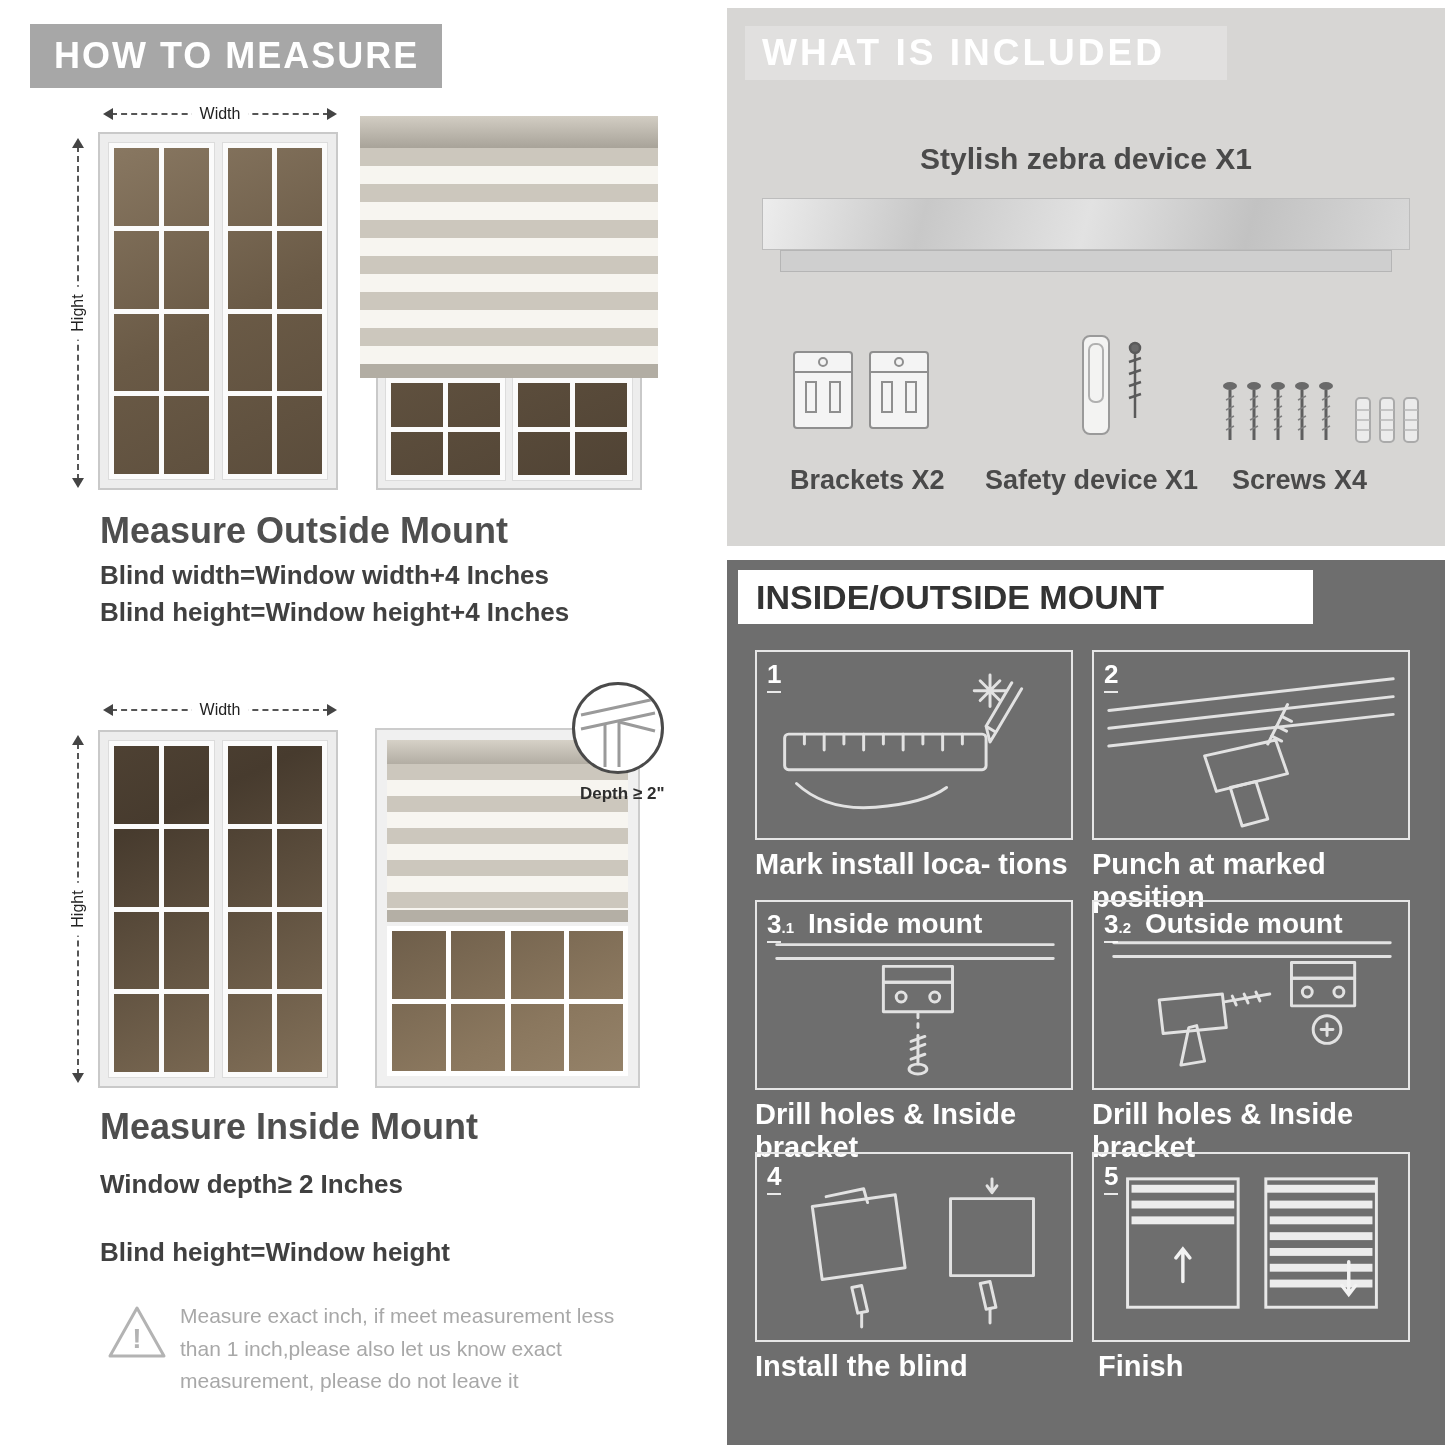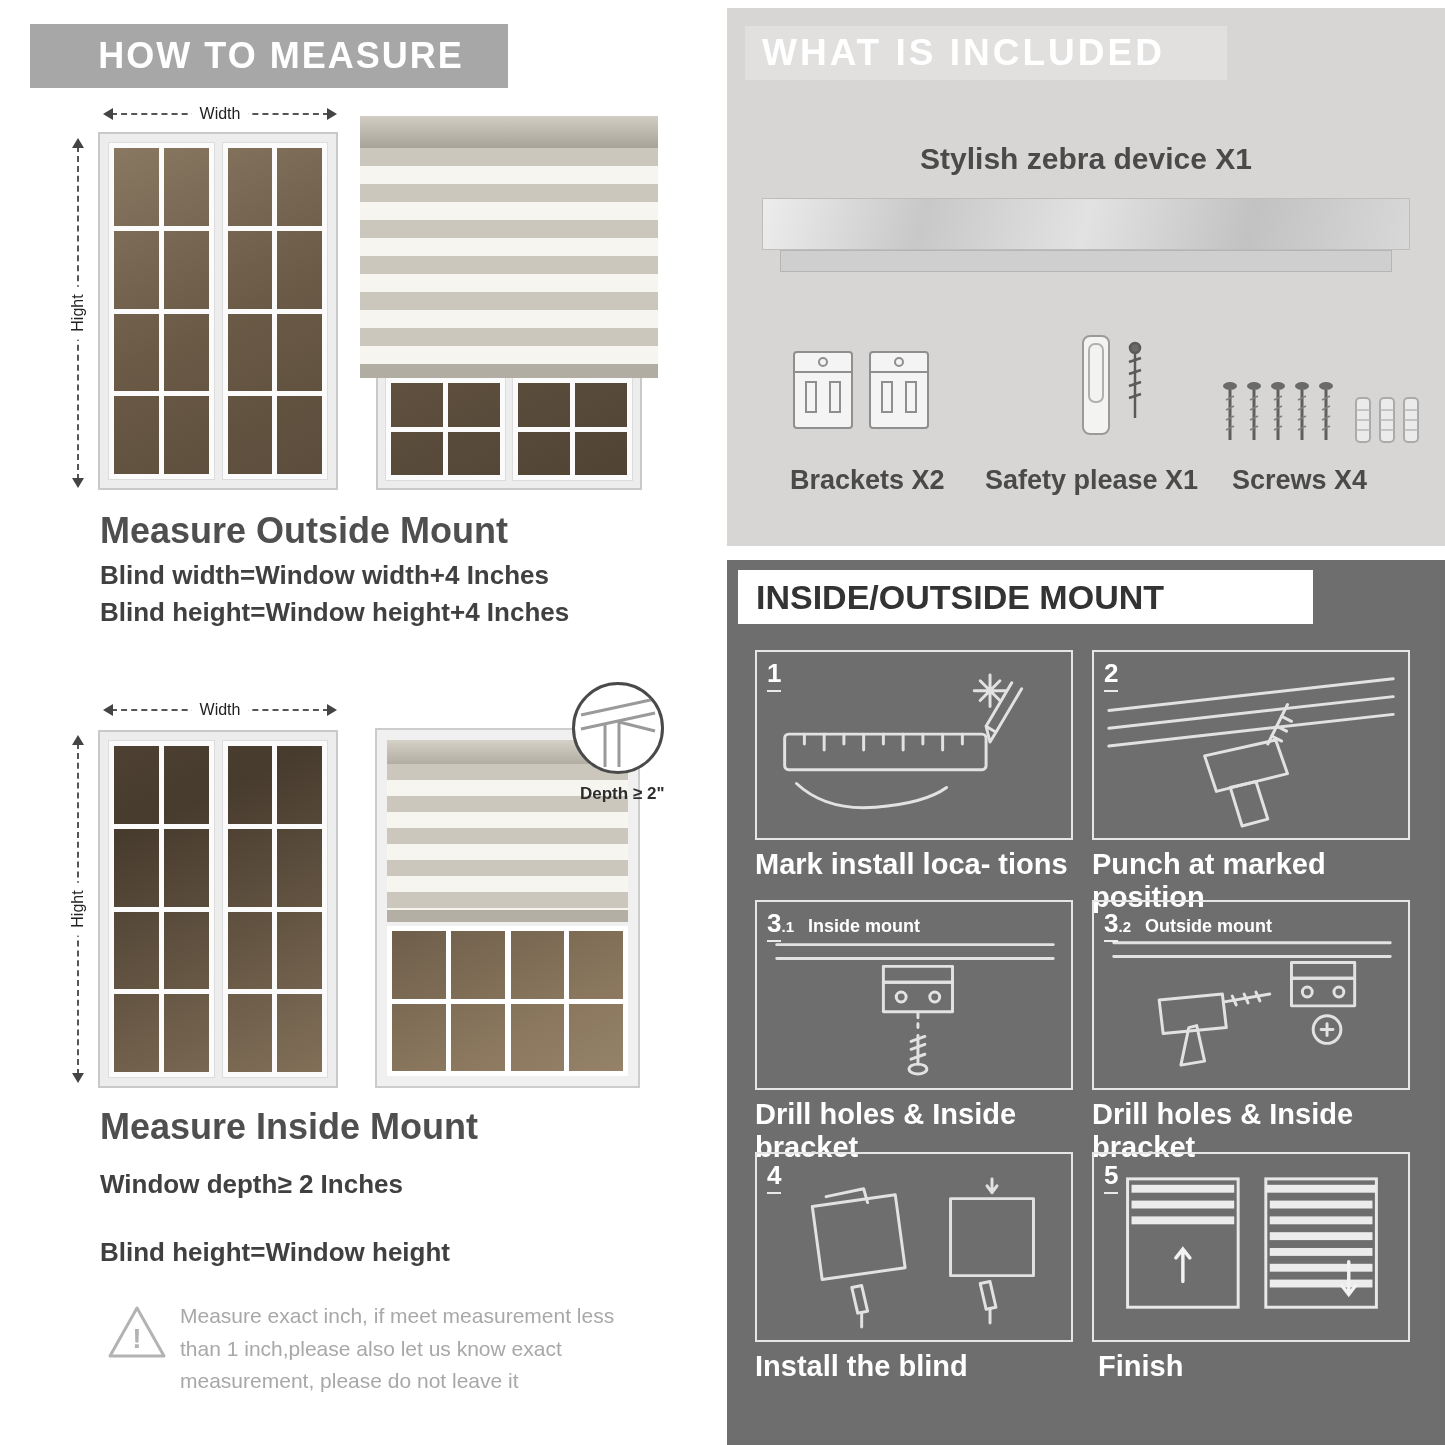--- a/index.html
+++ b/index.html
@@ -1,23 +1,23 @@
 <!DOCTYPE html>
 <html><head>
 <meta charset="utf-8">
 <style>
   html,body{margin:0;padding:0;}
   .page{position:relative;width:1445px;height:1445px;background:#ffffff;
         font-family:"Liberation Sans",sans-serif;overflow:hidden;}
   .abs{position:absolute;}
 
   
-  .htm-header{left:30px;top:24px;width:478px;height:64px;background:#a7a7a7;
+  .htm-header{left:30px;top:24px;width:412px;height:64px;background:#a7a7a7;
     color:#fff;font-size:36px;font-weight:bold;letter-spacing:2px;
-    line-height:64px;padding-left:24px;box-sizing:border-box;text-align:center;}
+    line-height:64px;padding-left:24px;box-sizing:border-box;}
 
   .harrow{height:16px;}
   .harrow .line{position:absolute;left:8px;right:8px;top:7px;border-top:2px dashed #555;}
   .harrow .ah{position:absolute;top:2px;width:0;height:0;border-top:6px solid transparent;border-bottom:6px solid transparent;}
   .harrow .ah.l{left:0;border-right:10px solid #444;}
   .harrow .ah.r{right:0;border-left:10px solid #444;}
   .harrow .hlabel{position:absolute;left:50%;top:50%;transform:translate(-50%,-50%);
     background:#fff;padding:0 8px;font-size:16px;color:#222;}
 
   .varrow{width:16px;}
@@ -73,21 +73,21 @@
   .rail-sub{left:780px;top:250px;width:612px;height:22px;background:#cfcfcf;border:1px solid #b5b5b5;box-sizing:border-box;}
   .inc-label{font-size:27px;font-weight:bold;color:#4a4a4a;}
 
   .mount-panel{left:727px;top:560px;width:718px;height:885px;background:#6e6e6e;}
   .mount-header{left:738px;top:570px;width:575px;height:54px;background:#ffffff;
     color:#333;font-size:34px;font-weight:bold;line-height:54px;padding-left:18px;box-sizing:border-box;}
   .step-panel{width:318px;height:190px;border:2px solid #e6e6e6;box-sizing:border-box;}
   .step-num{position:absolute;top:6px;left:10px;color:#fff;font-weight:bold;font-size:26px;z-index:2;}
   .step-num .n{border-bottom:2px solid rgba(255,255,255,0.85);padding-bottom:2px;}
   .step-num .sub{font-size:15px;}
-  .step-num .st{font-size:18px;margin-left:14px;border-bottom:none;}
+  .step-num .st{font-size:28px;margin-left:14px;border-bottom:none;}
   .step-caption{width:318px;font-size:29px;font-weight:bold;color:#ffffff;}
   .step-svg{position:absolute;left:0;top:0;width:100%;height:100%;}
 </style>
 </head>
 <body>
 
 <div class="page">
 
   <div class="abs htm-header">
     <span>HOW TO MEASURE</span>
@@ -290,21 +290,21 @@
       <rect x="138" y="22" width="14" height="44" rx="4"></rect>
       <rect x="162" y="22" width="14" height="44" rx="4"></rect>
       <rect x="186" y="22" width="14" height="44" rx="4"></rect>
     </g>
     <g stroke="#b8b8b8" stroke-width="1.5" fill="none">
       <path d="M138 34 h14 M138 44 h14 M138 54 h14 M162 34 h14 M162 44 h14 M162 54 h14 M186 34 h14 M186 44 h14 M186 54 h14"></path>
     </g>
   </svg>
 
   <div class="abs inc-label" style="left:790px;top:465px;">Brackets X2</div>
-  <div class="abs inc-label" style="left:985px;top:465px;">Safety please X1</div>
+  <div class="abs inc-label" style="left:985px;top:465px;">Safety device X1</div>
   <div class="abs inc-label" style="left:1232px;top:465px;">Screws X4</div>
 
   <div class="abs mount-panel"></div>
   <div class="abs mount-header">INSIDE/OUTSIDE MOUNT</div>
 
   <div class="abs step-panel" style="left:755px;top:650px;">
     <div class="step-num">
       <span class="n">1</span><span class="sub"></span><span class="st"></span>
     </div>
     <svg class="step-svg" viewBox="0 0 318 186">

